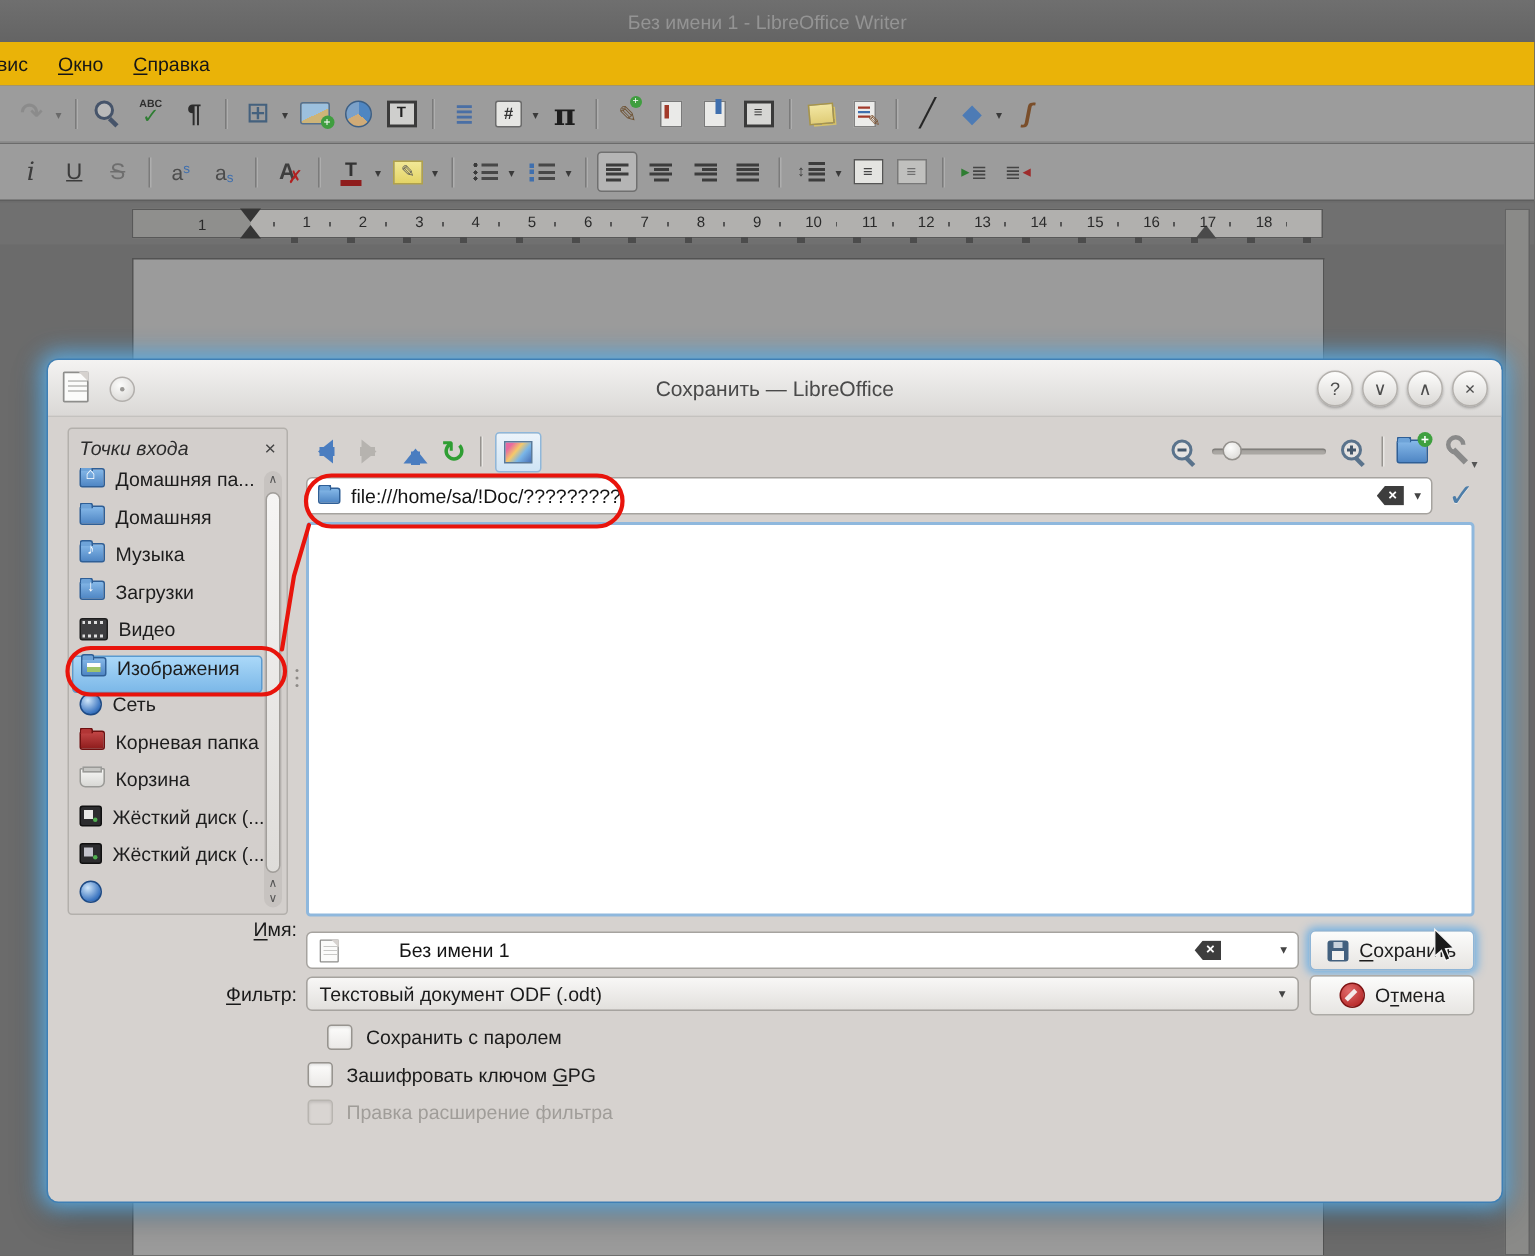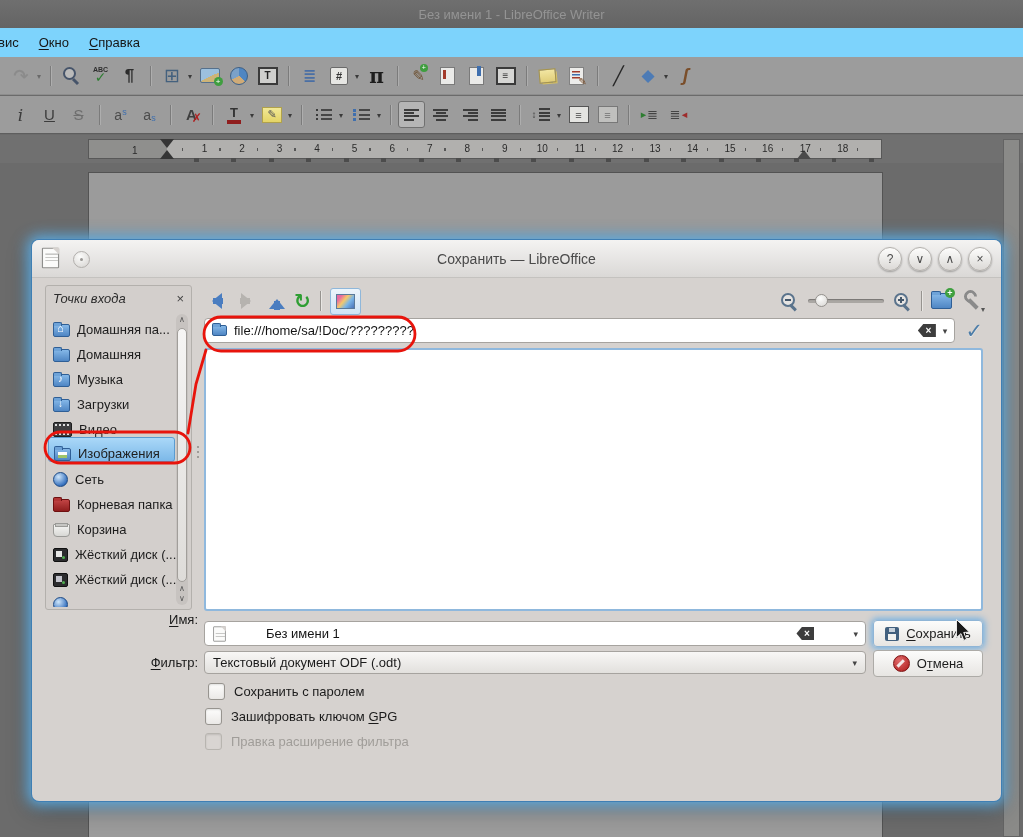--- a/index.html
+++ b/index.html
@@ -3,21 +3,21 @@
 <meta charset="utf-8">
 <style>
   html,body{margin:0;padding:0;background:#444;}
   .canvas{position:relative;width:1023px;height:837px;overflow:hidden;background:#6b6b6b;
           font-family:"Liberation Sans","DejaVu Sans",sans-serif;-webkit-font-smoothing:antialiased;}
   .u{text-decoration:underline;text-underline-offset:2px;}
 
   
   .w-title{position:absolute;left:0;top:0;width:100%;height:28px;background:linear-gradient(#6f6f6f,#646464);
            display:flex;align-items:center;justify-content:center;color:#949494;font-size:13px;}
-  .w-menu{position:absolute;left:0;top:28px;width:100%;height:29px;background:#7dd3fc;
+  .w-menu{position:absolute;left:0;top:28px;width:100%;height:29px;background:#eab308;
           display:flex;align-items:center;color:#161616;font-size:13px;}
   .mitem{padding:0 10px;}
   .mitem:first-child{padding-left:2px;margin-left:-4px;}
 
   .w-tb{position:absolute;left:0;width:100%;background:#9c9c9c;display:flex;align-items:center;padding-left:6px;box-sizing:border-box;}
   .w-tb1{top:57px;height:38px;border-bottom:1px solid #8d8d8d;}
   .w-tb2{top:96px;height:38px;border-bottom:1px solid #5e5e5e;}
   .tbi{width:27px;height:27px;display:flex;align-items:center;justify-content:center;position:relative;margin:0 1px;flex:0 0 auto;}
   .tbi.dd{width:36px;padding-right:8px;box-sizing:border-box;}
   .tbi.dd::after{content:"▾";font-size:8px;color:#3a3a3a;position:absolute;right:2px;top:10px;}
@@ -136,21 +136,21 @@
   .dt-btns{position:absolute;right:9px;top:7px;display:flex;gap:6px;}
   .rbtn{width:22px;height:22px;border-radius:50%;border:1px solid #b3b0ac;background:linear-gradient(#fdfdfc,#dbd9d6);
         box-shadow:0 1px 2px rgba(0,0,0,.3);display:flex;align-items:center;justify-content:center;font-size:12px;color:#4c4c4c;}
 
   
   .sb{position:absolute;left:13px;top:45px;width:147px;height:325px;background:#d3cfcc;border:1px solid #b3b0ac;border-radius:3px;box-sizing:border-box;}
   .sb-head{height:24px;display:flex;align-items:center;padding:0 7px;font-size:13px;color:#2c2c2c;}
   .sb-head .hlbl{flex:1;font-style:italic;}
   .sb-close{font-size:13px;color:#444;line-height:1;}
   .sb-list{position:absolute;left:2px;right:2px;top:26px;bottom:2px;overflow:hidden;}
-  .place{height:25px;display:flex;align-items:flex-end;gap:7px;padding:0 5px;font-size:13px;color:#1d1d1d;white-space:nowrap;box-sizing:border-box;width:calc(100% - 14px);}
+  .place{height:25px;display:flex;align-items:flex-start;gap:7px;padding:0 5px;font-size:13px;color:#1d1d1d;white-space:nowrap;box-sizing:border-box;width:calc(100% - 14px);}
   .place.selected{background:linear-gradient(#aad8f8,#7cb8e8);border:1px solid #5a9bd0;border-radius:3px;}
   .pic{width:17px;height:13px;position:relative;flex:0 0 auto;}
   .pi-folder,.pi-home,.pi-music,.pi-downloads,.pi-images{background:linear-gradient(#85b8e8,#4f86c4);border:1px solid #2f5f96;border-radius:2px;box-sizing:border-box;}
   .pi-folder::before,.pi-home::before,.pi-music::before,.pi-downloads::before,.pi-images::before,.pi-root::before{
     content:"";position:absolute;left:-1px;top:-3px;width:7px;height:3px;background:#6ea3d8;border:1px solid #2f5f96;border-bottom:none;border-radius:2px 2px 0 0;}
   .pi-home::after{content:"⌂";position:absolute;left:3px;top:-3px;color:#fff;font-size:11px;}
   .pi-music::after{content:"♪";position:absolute;left:4px;top:-2px;color:#fff;font-size:10px;}
   .pi-downloads::after{content:"↓";position:absolute;left:4px;top:-2px;color:#fff;font-size:10px;font-weight:bold;}
   .pi-images::after{content:"";position:absolute;left:3px;top:3px;width:9px;height:6px;background:linear-gradient(#fdfdfd 45%,#9ec46a 45%);}
   .pi-video{background:#3e3e40;border:1px solid #1e1e1e;border-radius:2px;}
@@ -657,21 +657,21 @@
     <span class="rowlbl" style="top:415px;"><span class="u">Ф</span><span>ильтр:</span></span>
     <div class="combo" style="top:411px;height:23px;">
       <span class="ftxt">Текстовый документ ODF (.odt)</span>
       <span class="chev">▾</span>
     </div>
     <div class="btn" style="top:410px;">
       <span class="noent"></span>
       <span><span>О</span><span class="u">т</span><span>мена</span></span>
     </div>
 
-    <div class="chkrow" style="left:176px;top:441px;justify-content:space-between;">
+    <div class="chkrow" style="left:186px;top:441px;justify-content:space-between;">
       <span class="cb"></span>
       <span>Сохранить с паролем</span>
     </div>
     <div class="chkrow" style="left:173px;top:466px;">
       <span class="cb"></span>
       <span><span>Зашифровать ключом </span><span class="u">G</span><span>PG</span></span>
     </div>
     <div class="chkrow dis" style="left:173px;top:491px;">
       <span class="cb dis"></span>
       <span>Правка расширение фильтра</span>

